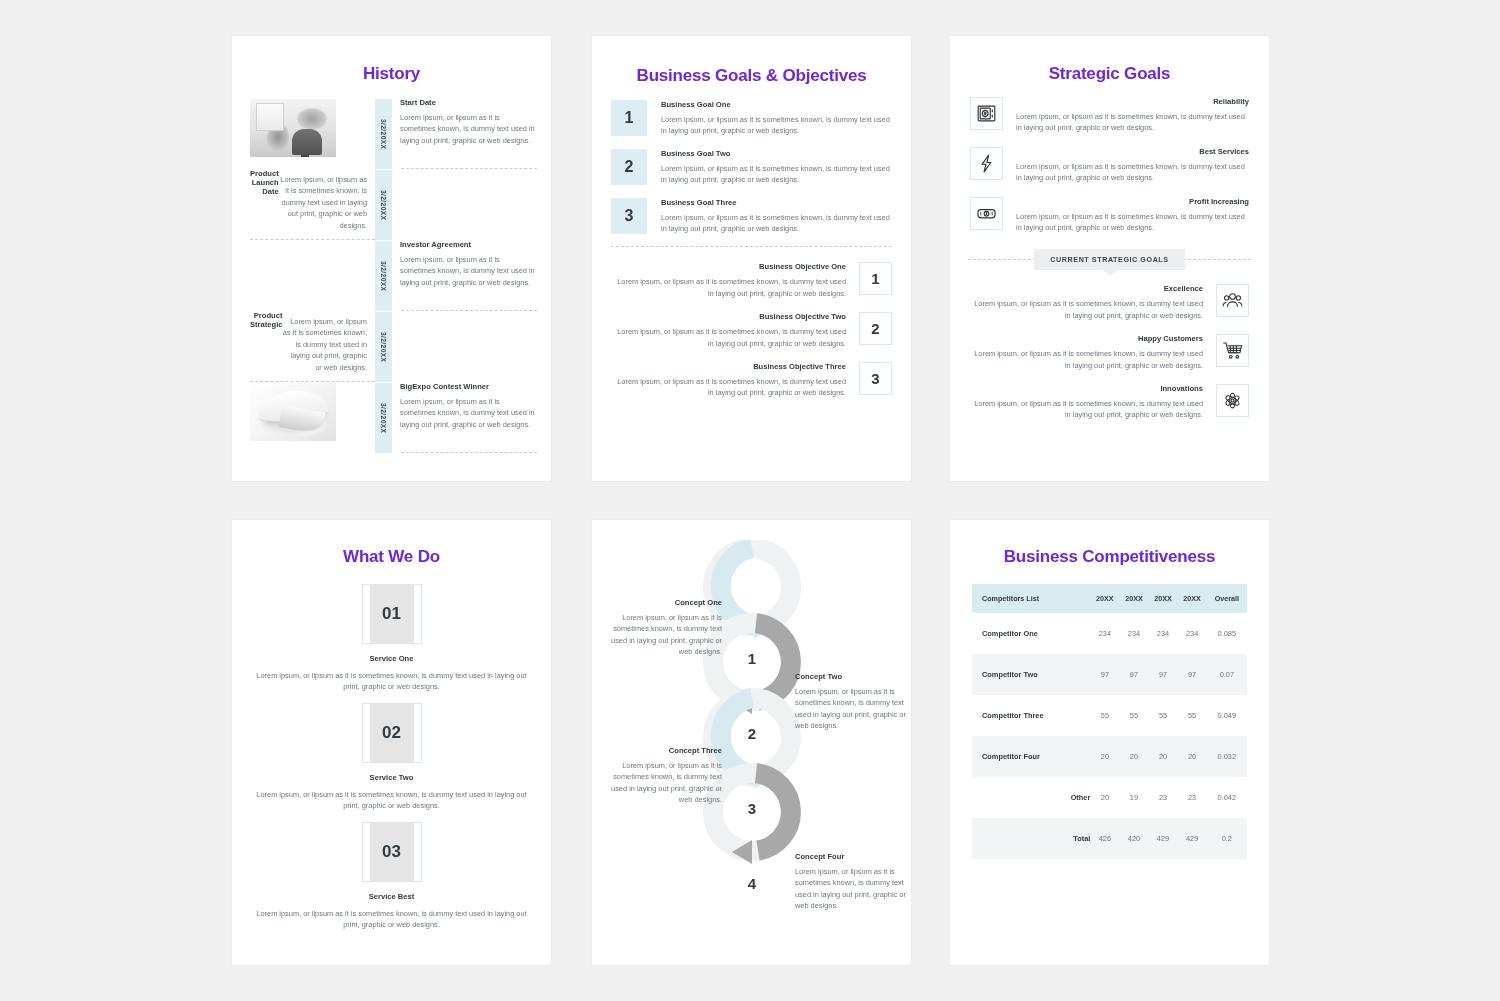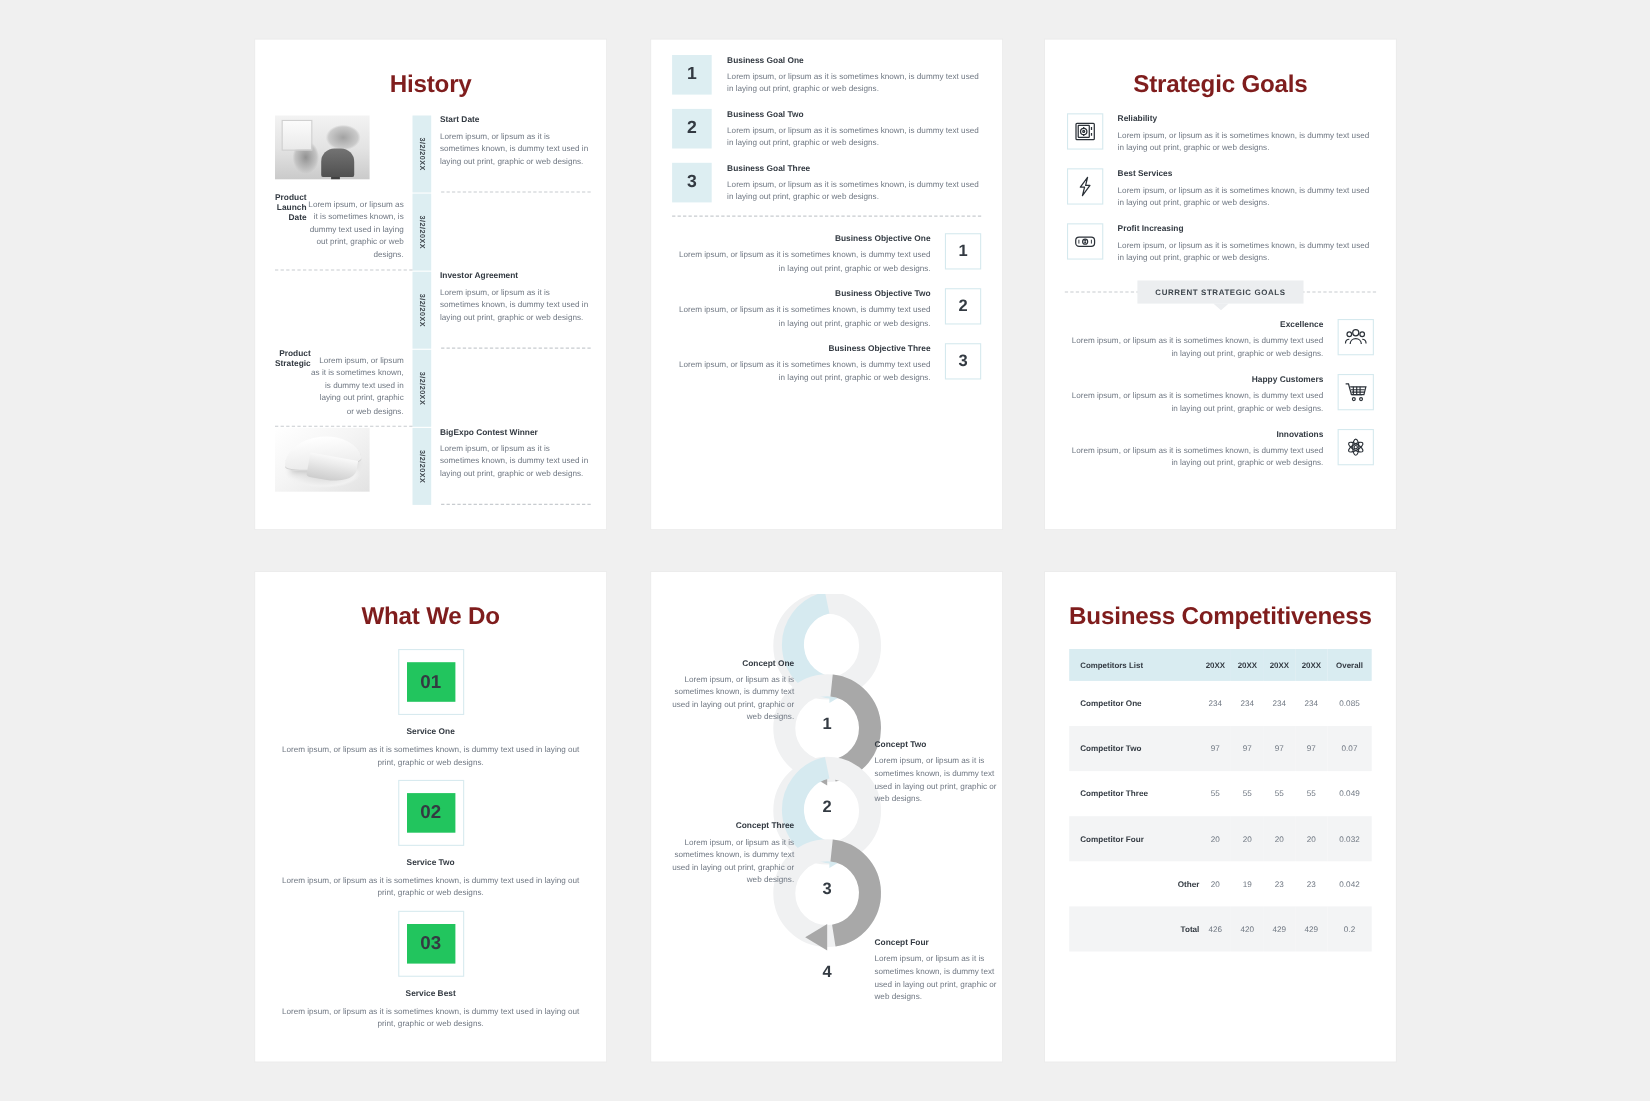--- a/index.html
+++ b/index.html
@@ -20,23 +20,23 @@
   #panel-history    { left: 232px; top: 36px;  width: 319px; height: 445px; }
   #panel-goals      { left: 592px; top: 36px;  width: 319px; height: 445px; }
   #panel-strategic  { left: 950px; top: 36px;  width: 319px; height: 445px; }
   
   #panel-whatwedo   { left: 232px; top: 520px; width: 319px; height: 445px; }
   #panel-concept    { left: 592px; top: 520px; width: 319px; height: 445px; }
   #panel-competitive{ left: 950px; top: 520px; width: 319px; height: 445px; }
 
   .panel-title {
     text-align: center;
-    font-size: 22px;
+    font-size: 17px;
     font-weight: bold;
-    color: #7f1d1d;
+    color: #6d28d9;
     letter-spacing: -0.2px;
   }
   #panel-history .panel-title,
   #panel-strategic .panel-title { margin-top: 28px; }
   #panel-goals .panel-title { margin-top: 30px; }
   #panel-whatwedo .panel-title,
   #panel-concept .panel-title,
   #panel-competitive .panel-title { margin-top: 27px; }
 
   .body-text {
@@ -153,21 +153,21 @@
   .sg-row { display: flex; align-items: flex-start; margin-bottom: 13px; }
   .sg-row.rev { flex-direction: row-reverse; }
   .sg-icon {
     width: 33px; height: 33px; flex: 0 0 33px;
     border: 1.5px solid #d5e9ee;
     display: flex; align-items: center; justify-content: center;
   }
   .sg-icon svg { width: 21px; height: 21px; display: block; }
   .sg-txt { flex: 1; padding-left: 13px; }
   .sg-row.rev .sg-txt { padding-left: 0; padding-right: 13px; text-align: right; }
-  .sg-txt .item-title { margin-bottom: 5px; }
+  .sg-txt .item-title { margin-bottom: 5px; text-align: right; }
 
   .sg-banner-wrap {
     position: relative; margin: 10px 18px 0 18px;
     height: 26px; display: flex; align-items: center; justify-content: center;
   }
   .sg-banner-line {
     position: absolute; left: 0; right: 0; top: 50%;
     border-top: 1px dashed #c8ccd0;
   }
   .sg-banner {
@@ -187,22 +187,22 @@
 
   
   .wwd { margin-top: 17px; padding: 0 22px; text-align: center; }
   .wwd-block { margin-bottom: 10px; }
   .wwd-frame {
     width: 60px; height: 60px; margin: 0 auto;
     border: 1.5px solid #d8eaef;
     display: flex; align-items: center; justify-content: center;
   }
   .wwd-inner {
-    width: 44px; height: 36px;
-    background: #22c55e;
+    width: 44px; height: 60px;
+    background: #e5e5e5;
     display: flex; align-items: center; justify-content: center;
     font-size: 17px; font-weight: bold; color: #333a42;
   }
   .wwd-name { margin-top: 10px; font-size: 7.6px; font-weight: bold; color: #333a42; }
   .wwd-desc { margin-top: 7px; font-size: 7.4px; line-height: 11.4px; color: #6f7782; }
 
   
   .bc-wrap { position: relative; margin-top: 10px; height: 370px; }
   .bc-svg { position: absolute; left: 106px; top: 10px; }
   .bc-label { position: absolute; width: 112px; }
@@ -303,20 +303,21 @@
           <div class="item-title">BigExpo Contest Winner</div>
           <div class="body-text">Lorem ipsum, or lipsum as it is sometimes known, is dummy text used in laying out print, graphic or web designs.</div>
         </div>
         <div class="hist-sep-right"></div>
       </div>
 
     </div>
   </section>
 
   <section class="panel" id="panel-goals">
+    <h2 class="panel-title">Business Goals &amp; Objectives</h2>
 
     <div class="goal-list">
       <div class="goal-row">
         <div class="goal-num">1</div>
         <div class="goal-txt">
           <div class="item-title">Business Goal One</div>
           <div class="body-text">Lorem ipsum, or lipsum as it is sometimes known, is dummy text used in laying out print, graphic or web designs.</div>
         </div>
       </div>
       <div class="goal-row">

